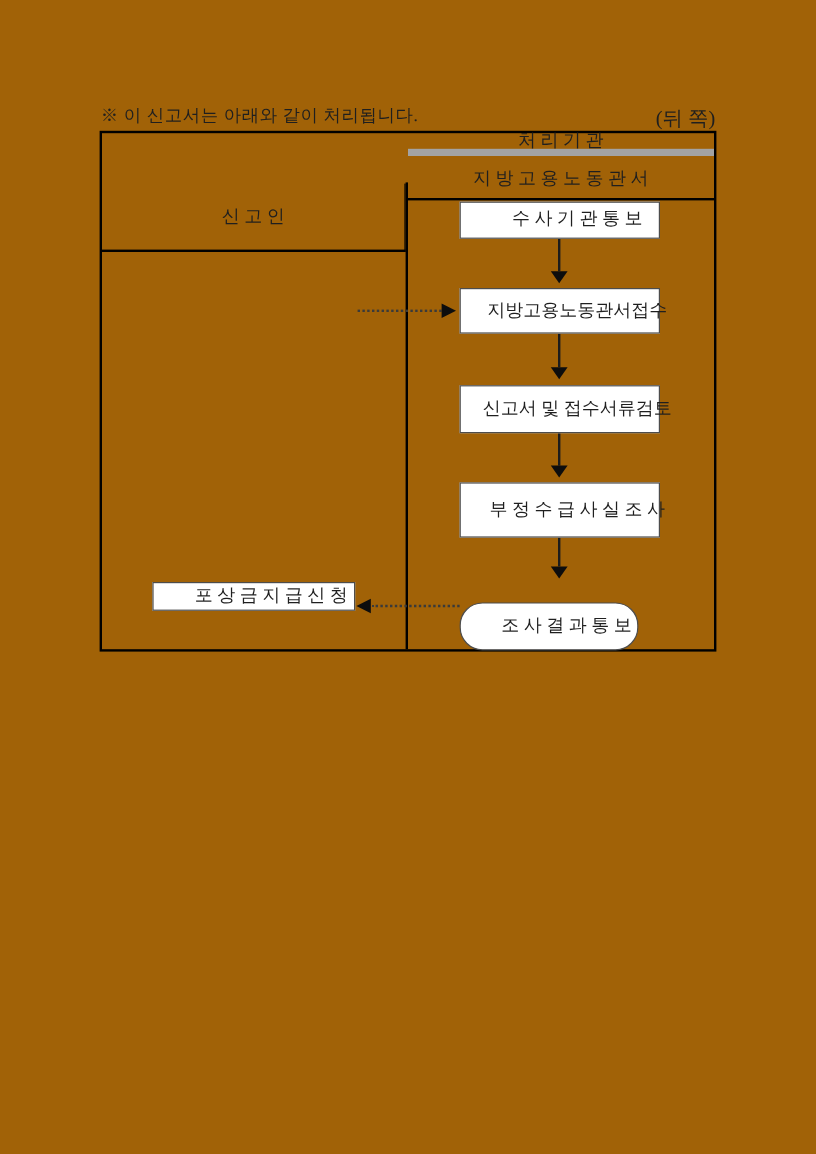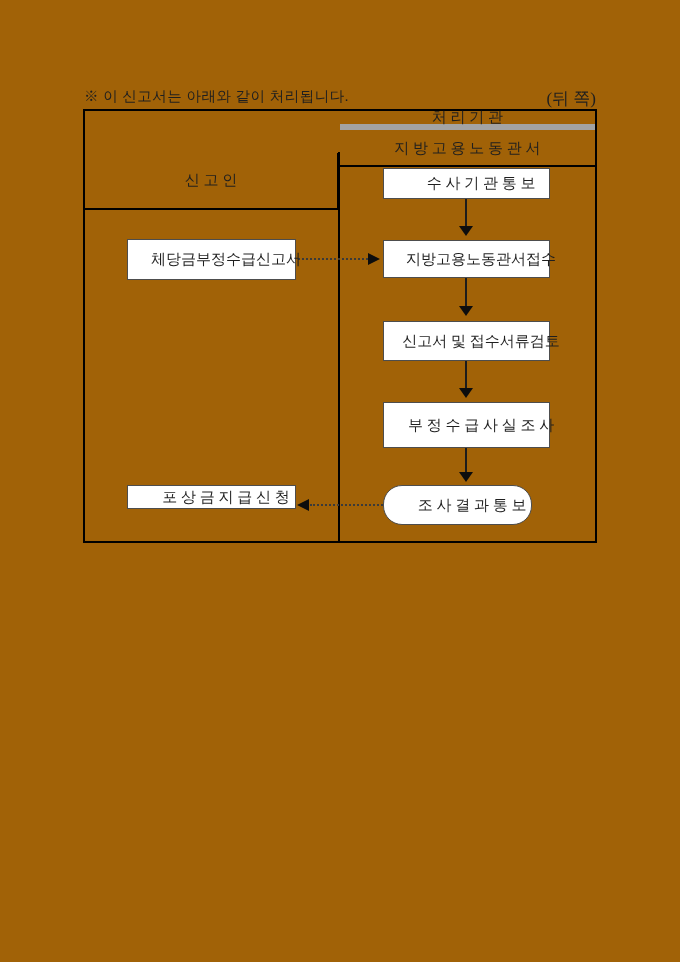--- a/index.html
+++ b/index.html
@@ -124,30 +124,29 @@
   <div class="note">※ 이 신고서는 아래와 같이 처리됩니다.</div>
   <div class="side-label">(뒤 쪽)</div>
 
   <div class="process-table">
     <div class="cell hdr-left">신 고 인</div>
     <div class="cell hdr-right-top">처 리 기 관</div>
     <div class="cell hdr-right-bottom">지 방 고 용 노 동 관 서</div>
     <div class="body-divider"></div>
   </div>
 
-  <div class="flow-box" style="left:127px; top:239px; width:169px; height:41px;">체당금부정수급신고서</div>
   <div class="flow-box" style="left:127px; top:485px; width:169px; height:24px;">포 상 금 지 급 신 청</div>
 
   <div class="flow-box" style="left:383px; top:168px; width:167px; height:31px;">수 사 기 관 통 보</div>
   <div class="flow-box" style="left:383px; top:240px; width:167px; height:38px;">지방고용노동관서접수</div>
   <div class="flow-box" style="left:383px; top:321px; width:167px; height:40px;">신고서 및 접수서류검토</div>
   <div class="flow-box" style="left:383px; top:402px; width:167px; height:46px;align-items:center;">
     <span>부 정 수 급 사 실 조 사</span>
   </div>
-  <div class="flow-box" style="left:383px; top:485px; width:149px; height:40px;border-radius:19px;">조 사 결 과 통 보</div>
+  <div class="flow-box" style="left:383px; top:502px; width:149px; height:40px;border-radius:19px;">조 사 결 과 통 보</div>
 
   <div class="vline" style="top:199px; height:27px;"></div>
   <div class="arrow-down" style="top:226px;"></div>
 
   <div class="vline" style="top:278px; height:28px;"></div>
   <div class="arrow-down" style="top:306px;"></div>
 
   <div class="vline" style="top:361px; height:27px;"></div>
   <div class="arrow-down" style="top:388px;"></div>
 

